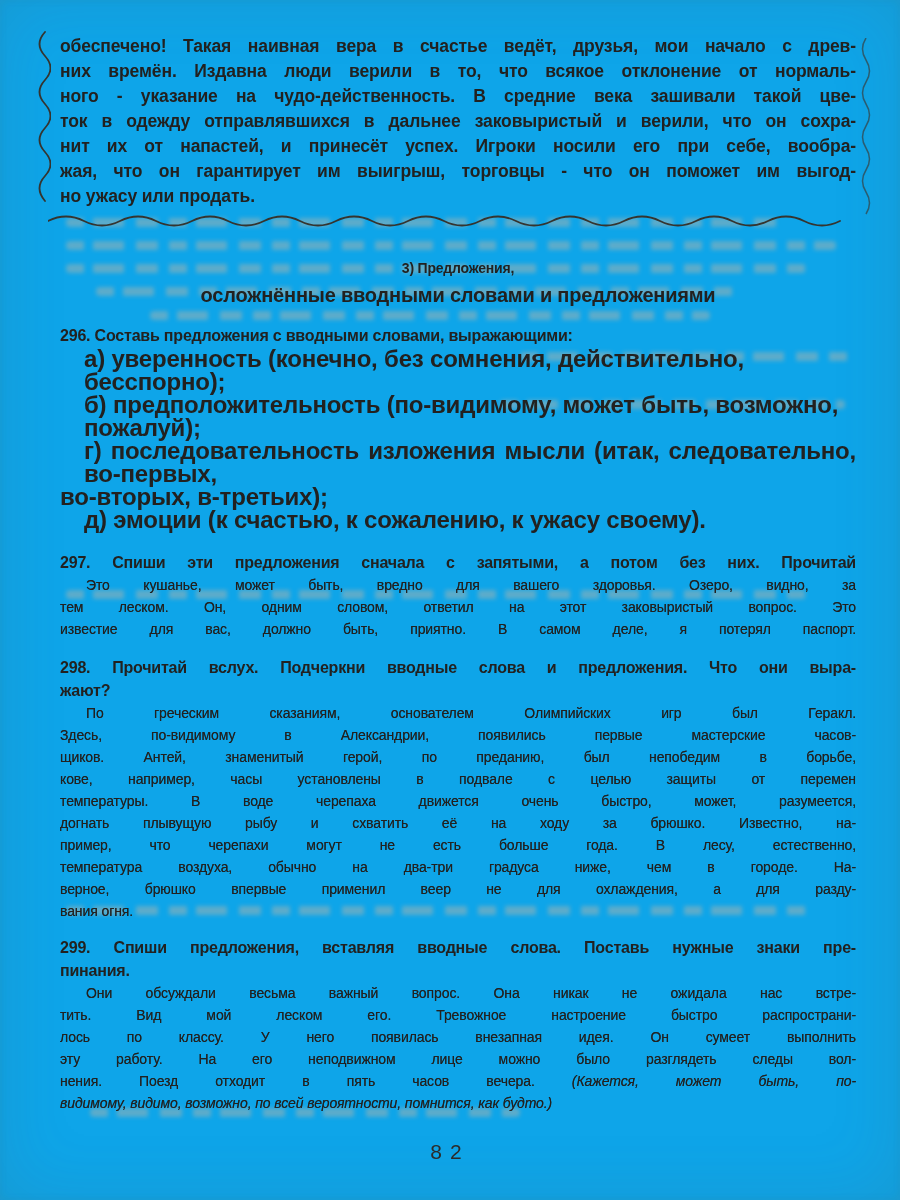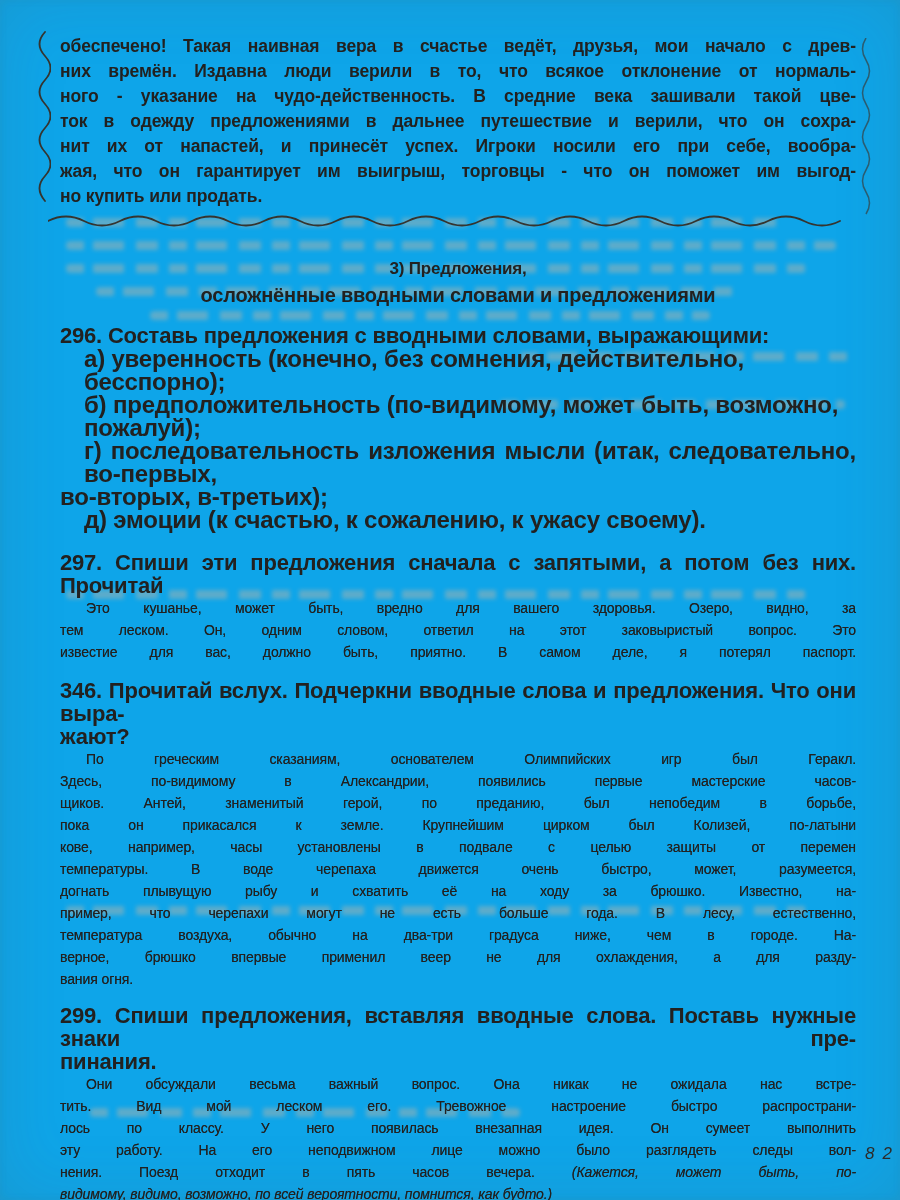--- a/index.html
+++ b/index.html
@@ -24,39 +24,39 @@
 
   
   .fragment{position:relative;font-weight:700;font-size:17.5px;line-height:25px;letter-spacing:-.1px;padding-bottom:4px;}
   .fline{text-align:justify;}
   .jfull{text-align:justify;text-align-last:justify;}
   .torn-left{position:absolute;left:-27px;top:-4px;}
   .torn-right{position:absolute;right:-17px;top:4px;}
   .torn-bottom{position:absolute;left:-12px;bottom:-16px;}
 
   .heading{margin-top:42px;text-align:center;font-weight:700;letter-spacing:-.2px;}
-  .heading .h1{font-size:17px;line-height:27px;}
+  .heading .h1{font-size:14px;line-height:27px;}
   .heading .h2{font-size:20px;line-height:26px;}
 
   .exercise{margin-top:16px;}
   .ex297{margin-top:20px;}
   .ex298{margin-top:16px;}
   .ex299{margin-top:14px;}
 
-  .extitle{font-weight:700;font-size:22px;line-height:23px;letter-spacing:-.2px;}
+  .extitle{font-weight:700;font-size:16px;line-height:23px;letter-spacing:-.2px;}
   .item{font-weight:700;font-size:24px;line-height:23px;letter-spacing:-.2px;padding-left:24px;}
   .item.noindent{padding-left:0;}
 
   .bline{font-size:14px;line-height:22px;letter-spacing:-.1px;text-shadow:0 0 .5px rgba(35,34,32,.75);}
   .pindent{text-indent:26px;}
   .hint{font-style:italic;}
 
   .pagenum{
     position:absolute;left:0;right:0;bottom:36px;z-index:2;
-    text-align:right;font-size:17px;letter-spacing:8px;color:#2c2b29;font-style:italic;
+    text-align:center;font-size:21px;letter-spacing:8px;color:#2c2b29;
   }
 </style>
 </head>
 <body>
 
 <div class="page">
 
   <div class="ghostline" style="top:218px;left:66px;width:720px;"></div>
   <div class="ghostline" style="top:241px;left:66px;width:770px;"></div>
   <div class="ghostline" style="top:264px;left:66px;width:740px;"></div>
@@ -74,24 +74,24 @@
       <svg class="torn-left" width="18" height="186" viewBox="0 0 18 186">
         <path d="M12 2 q-11 12 0 24 q11 12 0 24 q-11 12 0 24 q11 12 0 24 q-11 12 0 24 q11 12 0 24 q-11 12 0 25" fill="none" stroke="#35342f" stroke-width="1.8" stroke-linecap="round"></path>
       </svg>
       <svg class="torn-right" width="14" height="180" viewBox="0 0 14 180">
         <path d="M7 0 q-7 11 0 22 q7 11 0 22 q-7 11 0 22 q7 11 0 22 q-7 11 0 22 q7 11 0 22 q-7 11 0 22 q7 11 0 22" fill="none" stroke="#3a3833" stroke-width="1.5" opacity="0.65"></path>
       </svg>
 
       <div class="fline jfull">обеспечено! Такая наивная вера в счастье ведёт, друзья, мои начало с древ-</div>
       <div class="fline jfull">них времён. Издавна люди верили в то, что всякое отклонение от нормаль-</div>
       <div class="fline jfull">ного - указание на чудо-действенность. В средние века зашивали такой цве-</div>
-      <div class="fline jfull">ток в одежду предложениями в дальнее путешествие и верили, что он сохра-</div>
+      <div class="fline jfull">ток в одежду отправлявшихся в дальнее заковыристый и верили, что он сохра-</div>
       <div class="fline jfull">нит их от напастей, и принесёт успех. Игроки носили его при себе, вообра-</div>
       <div class="fline jfull">жая, что он гарантирует им выигрыш, торговцы - что он поможет им выгод-</div>
-      <div class="fline">но купить или продать.</div>
+      <div class="fline">но ужасу или продать.</div>
 
       <svg class="torn-bottom" width="812" height="18" viewBox="0 0 812 18">
         <path d="M0 10 q18 -9 36 0 t36 0 t36 0 t36 0 t36 0 t36 0 t36 0 t36 0 t36 0 t36 0 t36 0 t36 0 t36 0 t36 0 t36 0 t36 0 t36 0 t36 0 t36 0 t36 0 t36 0 t36 0" fill="none" stroke="#35342f" stroke-width="1.8" stroke-linecap="round"></path>
       </svg>
     </div>
 
     <div class="heading">
       <div class="h1">3) Предложения,</div>
       <div class="h2">осложнённые вводными словами и предложениями</div>
     </div>
@@ -106,26 +106,25 @@
     </div>
 
     <div class="exercise ex297">
       <div class="extitle jfull">297. Спиши эти предложения сначала с запятыми, а потом без них. Прочитай</div>
       <div class="bline jfull pindent">Это кушанье, может быть, вредно для вашего здоровья. Озеро, видно, за</div>
       <div class="bline jfull">тем леском. Он, одним словом, ответил на этот заковыристый вопрос. Это</div>
       <div class="bline jfull">известие для вас, должно быть, приятно. В самом деле, я потерял паспорт.</div>
     </div>
 
     <div class="exercise ex298">
-      <div class="extitle jfull">346. Прочитай вслух. Подчеркни вводные слова и предложения. Что они выра-</div>
+      <div class="extitle jfull">298. Прочитай вслух. Подчеркни вводные слова и предложения. Что они выра-</div>
       <div class="extitle">жают?</div>
       <div class="bline jfull pindent">По греческим сказаниям, основателем Олимпийских игр был Геракл.</div>
       <div class="bline jfull">Здесь, по-видимому в Александрии, появились первые мастерские часов-</div>
       <div class="bline jfull">щиков. Антей, знаменитый герой, по преданию, был непобедим в борьбе,</div>
-      <div class="bline jfull">пока он прикасался к земле. Крупнейшим цирком был Колизей, по-латыни</div>
       <div class="bline jfull">кове, например, часы установлены в подвале с целью защиты от перемен</div>
       <div class="bline jfull">температуры. В воде черепаха движется очень быстро, может, разумеется,</div>
       <div class="bline jfull">догнать плывущую рыбу и схватить её на ходу за брюшко. Известно, на-</div>
       <div class="bline jfull">пример, что черепахи могут не есть больше года. В лесу, естественно,</div>
       <div class="bline jfull">температура воздуха, обычно на два-три градуса ниже, чем в городе. На-</div>
       <div class="bline jfull">верное, брюшко впервые применил веер не для охлаждения, а для разду-</div>
       <div class="bline">вания огня.</div>
     </div>
 
     <div class="exercise ex299">

